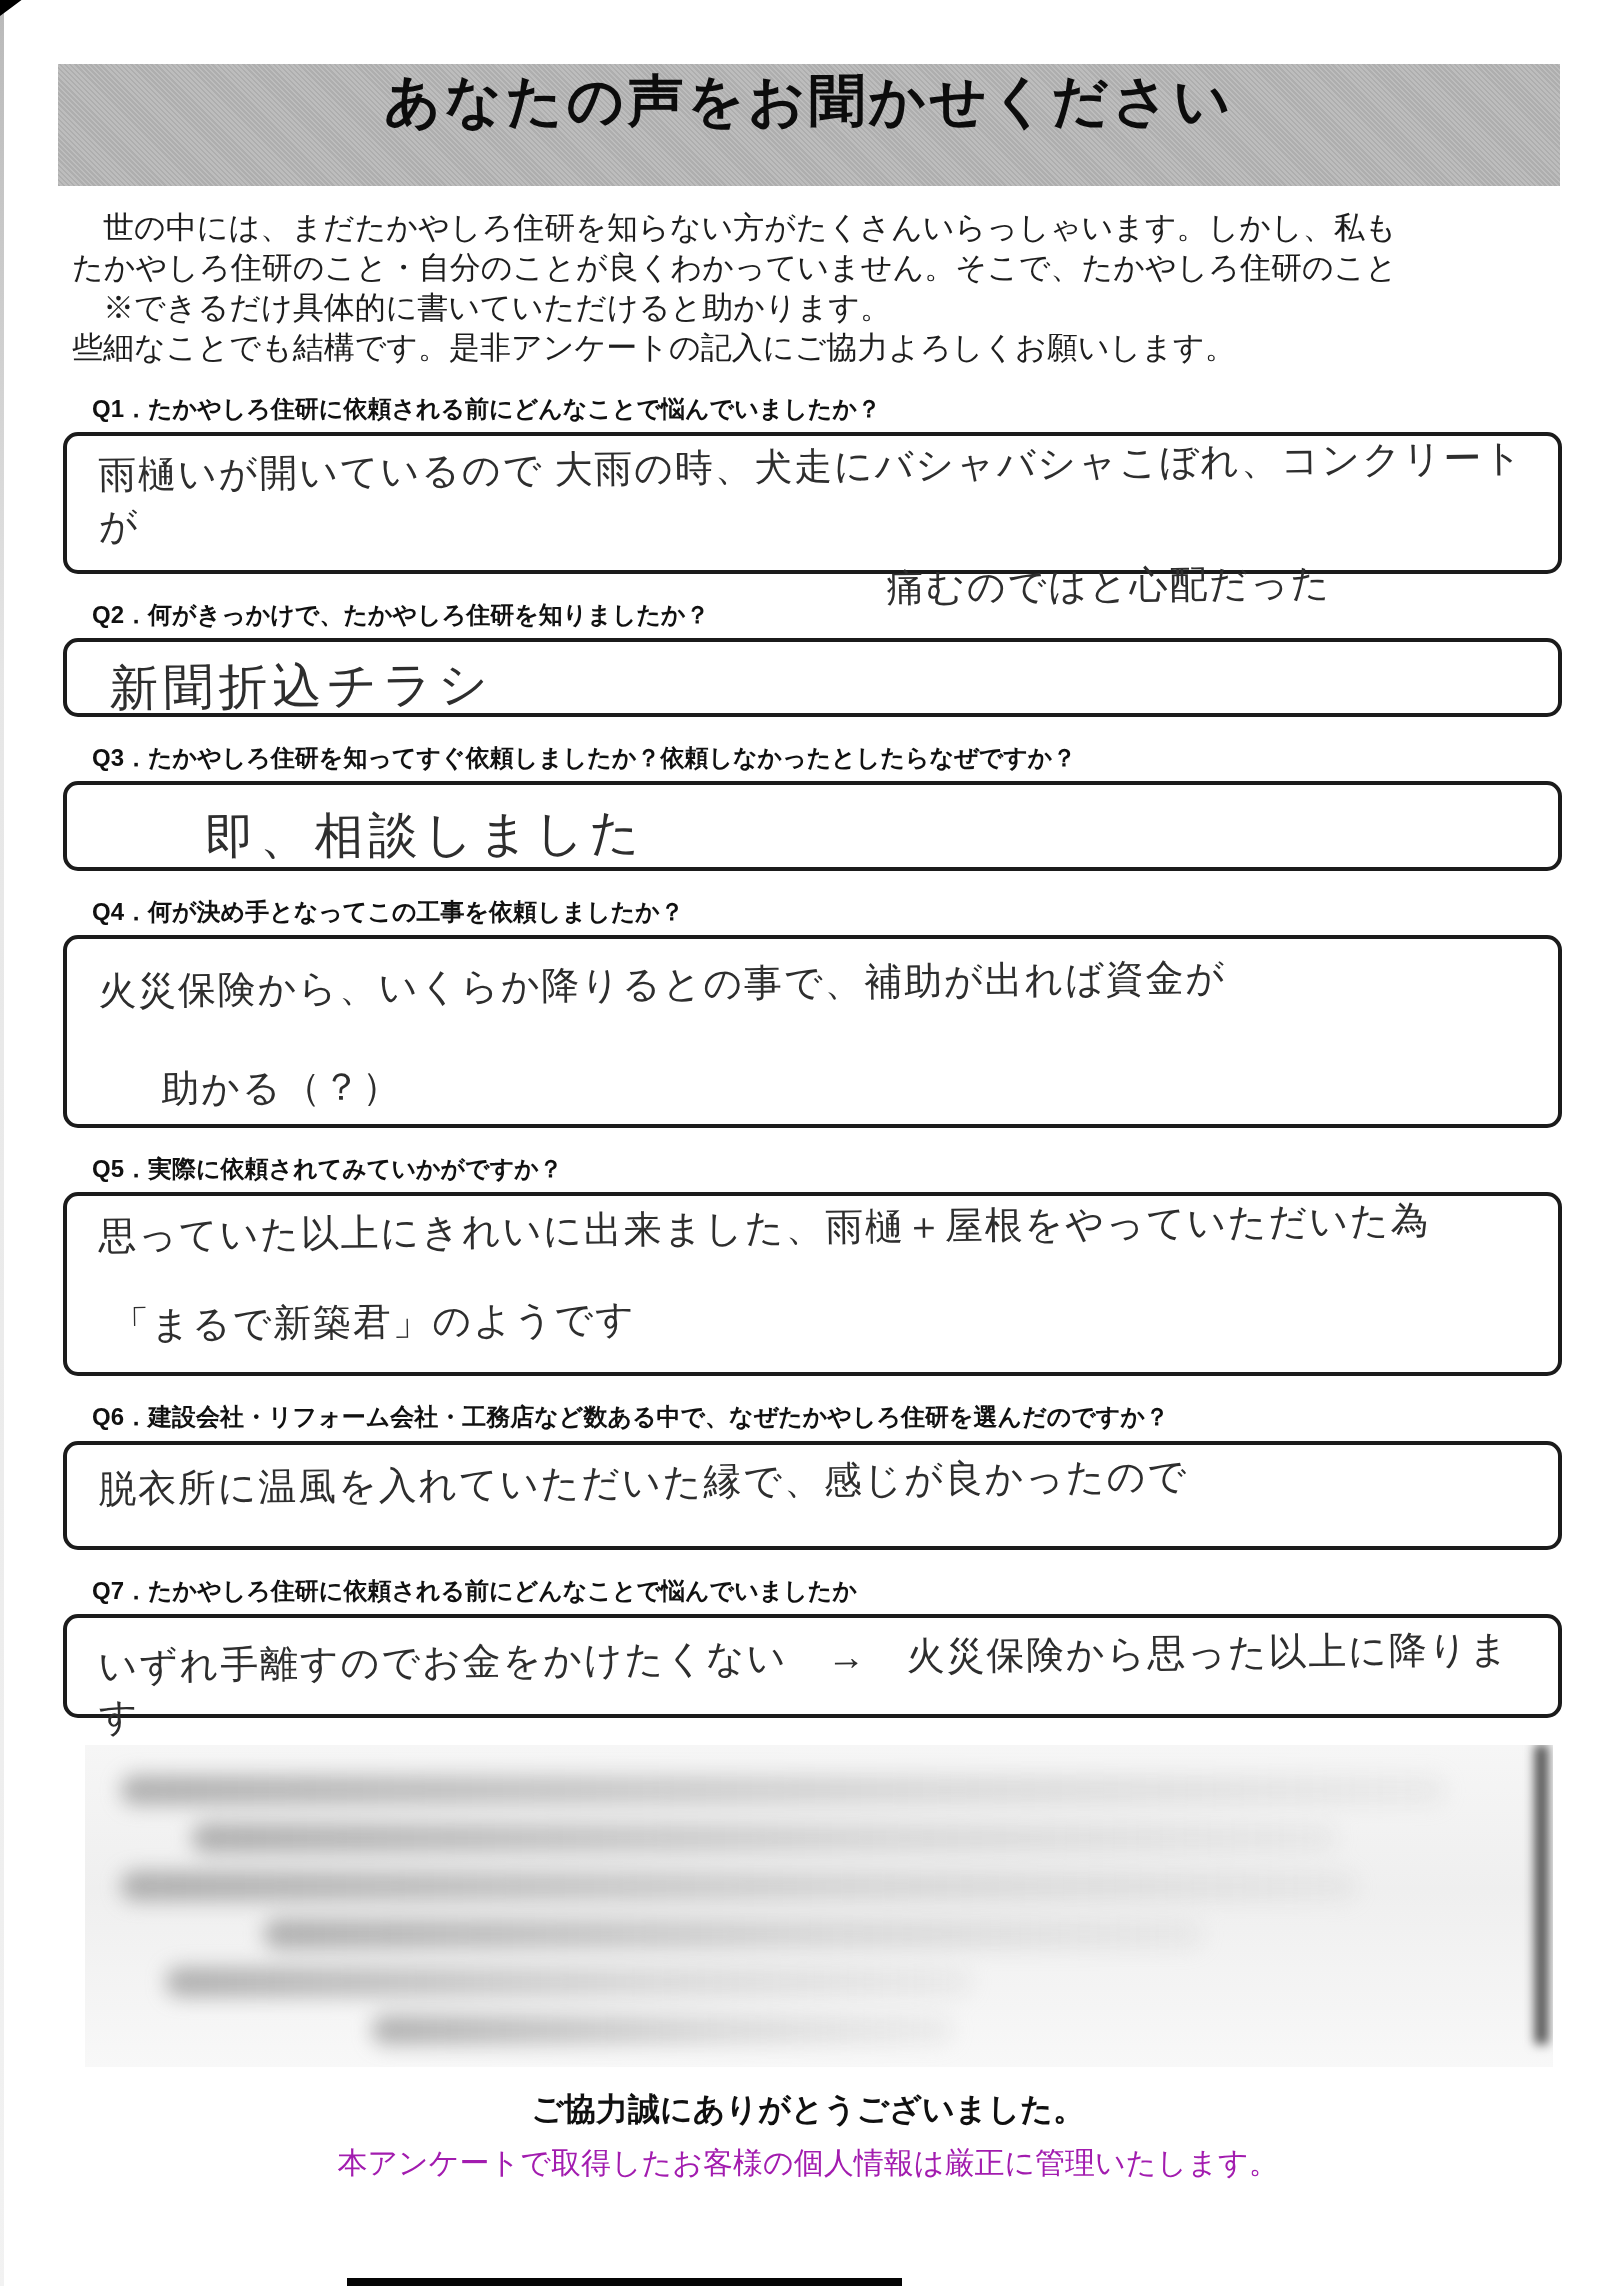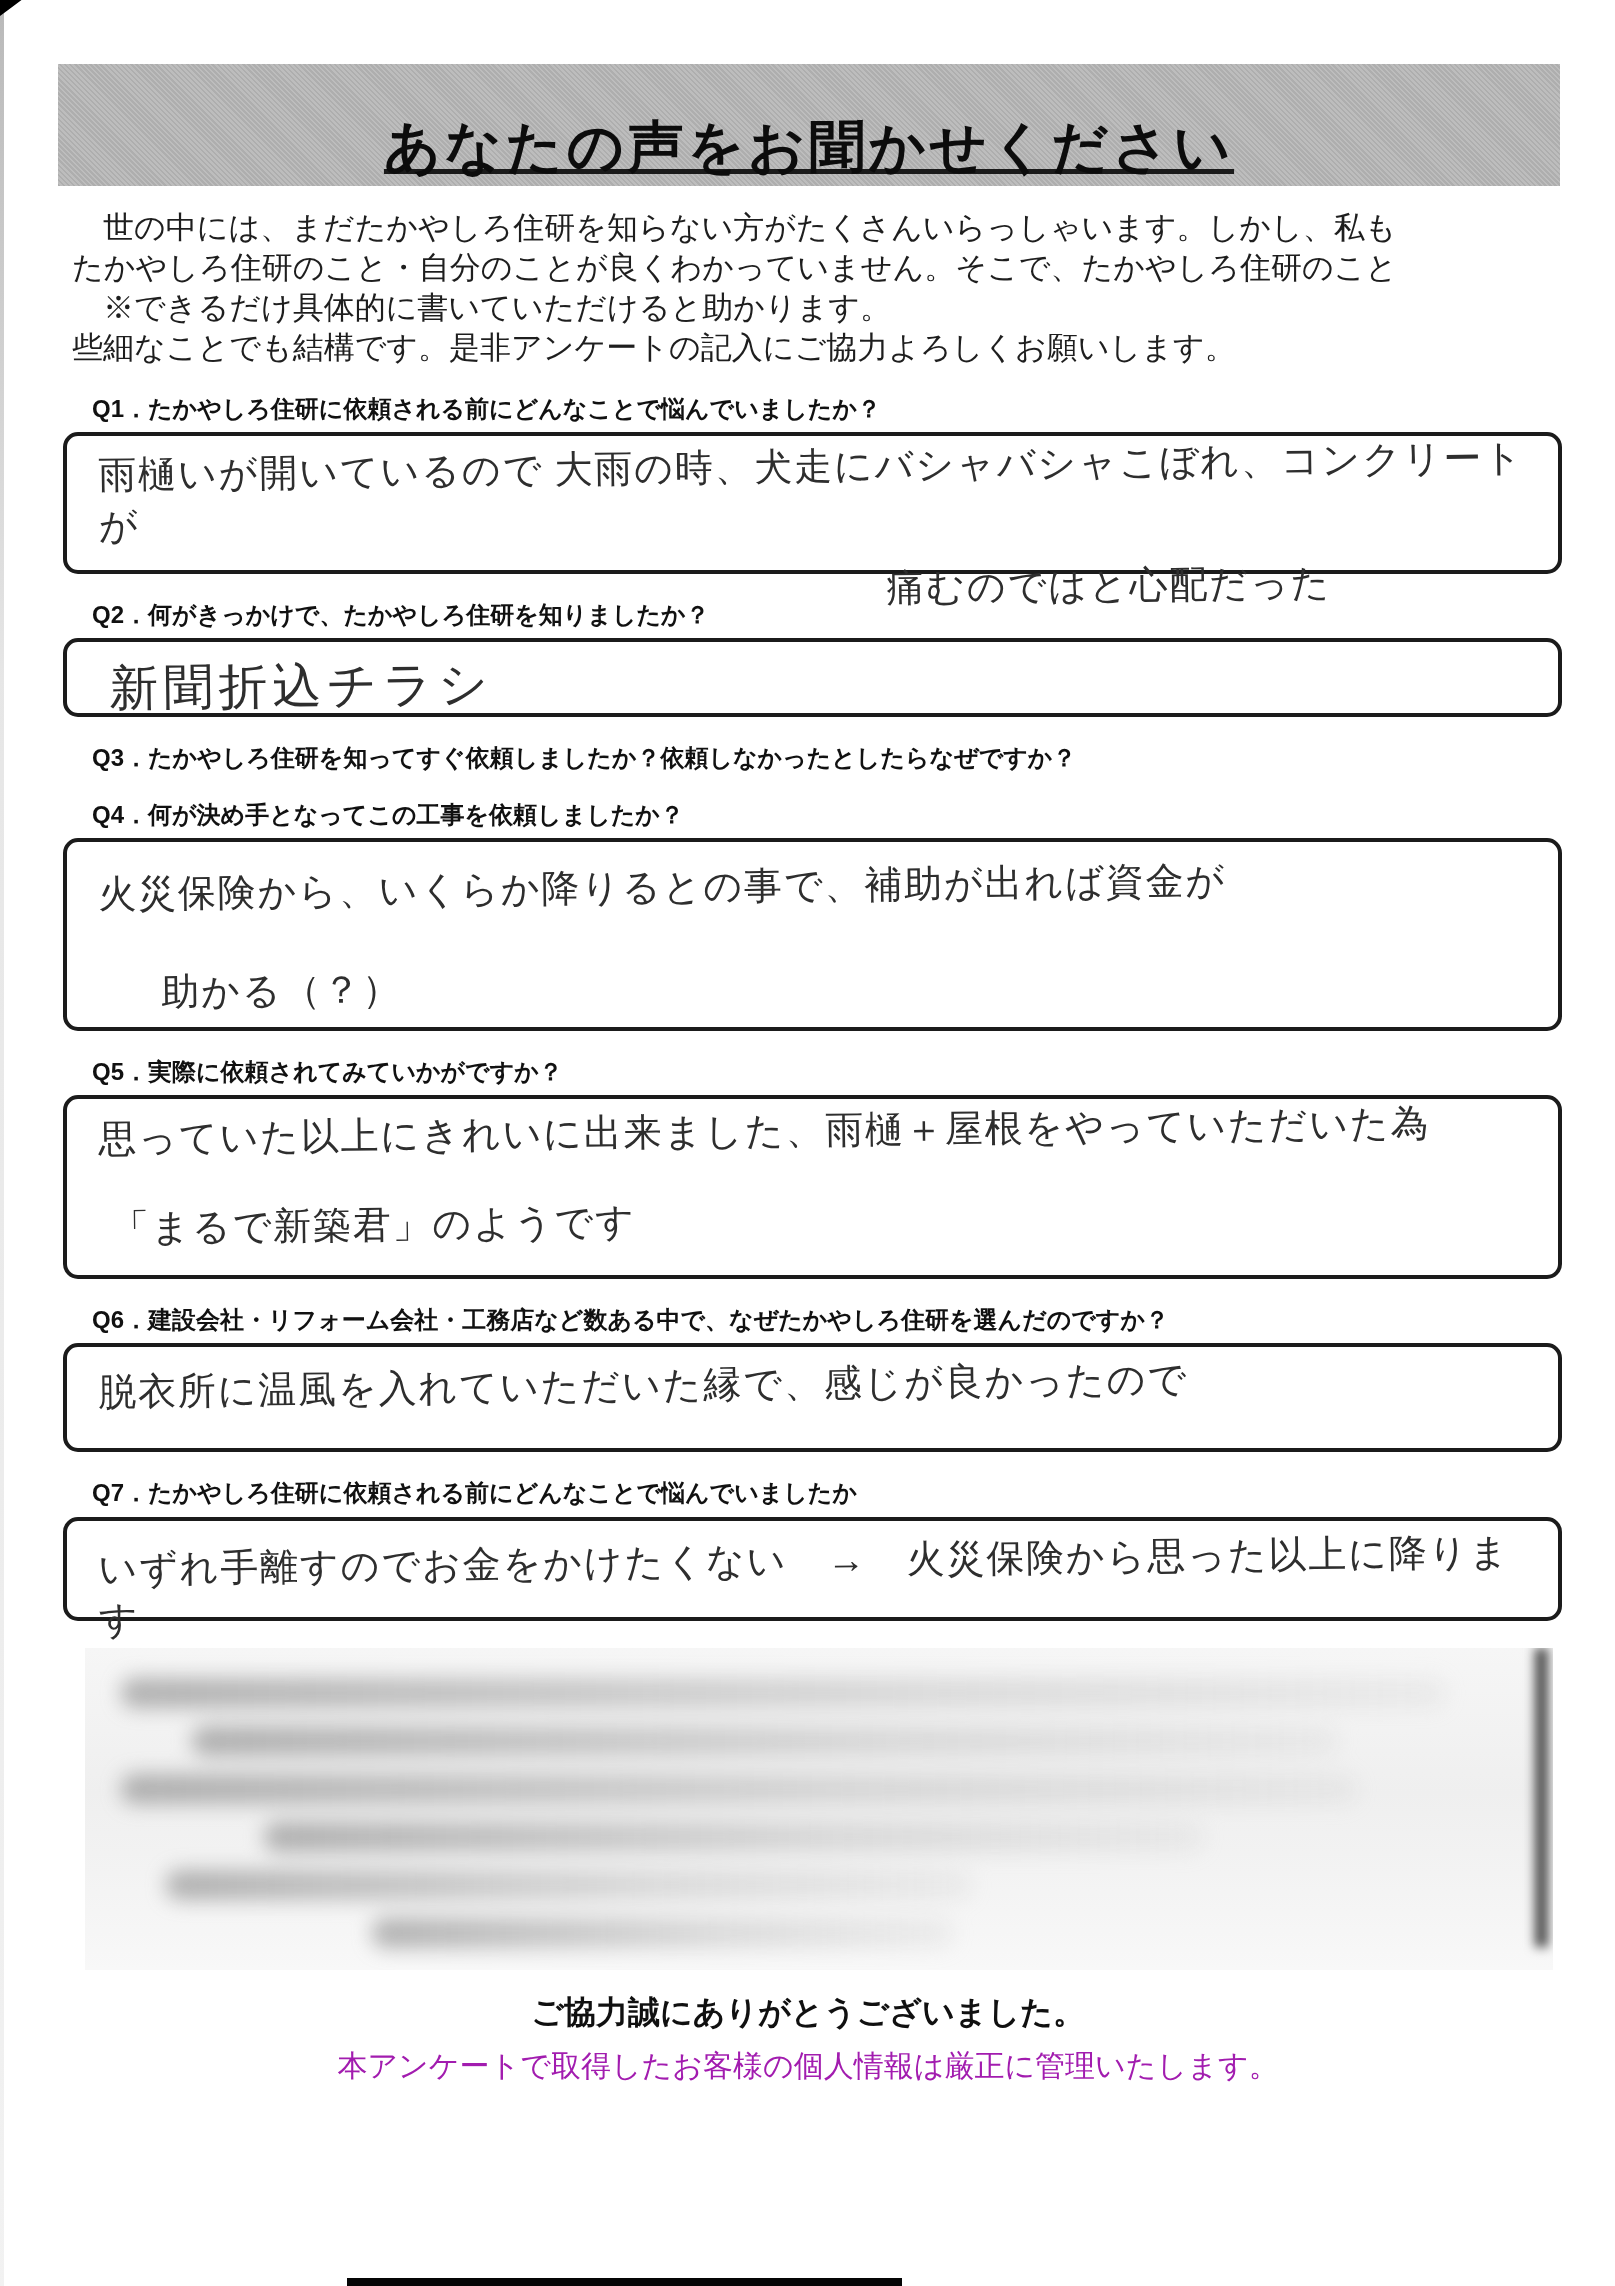--- a/index.html
+++ b/index.html
@@ -10,21 +10,21 @@
     overflow:hidden;
     font-family:"Liberation Serif", serif;
     color:#1b1b1b;
   }
   
   .banner{
     margin:64px 56px 0 58px;
     height:122px;
     background:#b5b5b5;
     background-image:repeating-linear-gradient(45deg,#aeaeae 0 1.8px,#bdbdbd 1.8px 3.6px);
-    display:flex;align-items:flex-end;justify-content:center;text-decoration:underline;
+    display:flex;align-items:flex-start;justify-content:center;
   }
   .banner-title{
     font-family:"Liberation Sans", sans-serif;
     font-weight:700;
     font-size:56px;
     letter-spacing:3.6px;
     color:#0c0c0c;
   }
   
   .intro{
@@ -148,20 +148,23 @@
 
     <div>
       <div class="q-label">Q2．何がきっかけで、たかやしろ住研を知りましたか？</div>
       <div class="q-box h-q2">
         <div class="hand hand-lg">新聞折込チラシ</div>
       </div>
     </div>
 
     <div>
       <div class="q-label">Q3．たかやしろ住研を知ってすぐ依頼しましたか？依頼しなかったとしたらなぜですか？</div>
+      <div class="q-box h-q3">
+        <div class="hand hand-lg q3-l1">即、相談しました</div>
+      </div>
     </div>
 
     <div>
       <div class="q-label">Q4．何が決め手となってこの工事を依頼しましたか？</div>
       <div class="q-box h-q4">
         <div class="hand q4-l1">火災保険から、いくらか降りるとの事で、補助が出れば資金が</div>
         <div class="hand q4-l2">助かる（？）</div>
       </div>
     </div>
 

